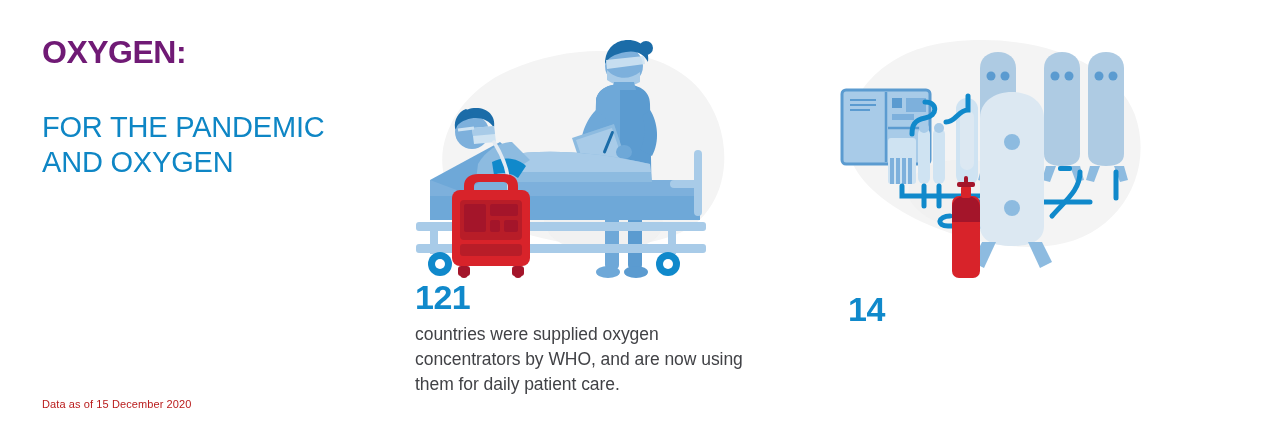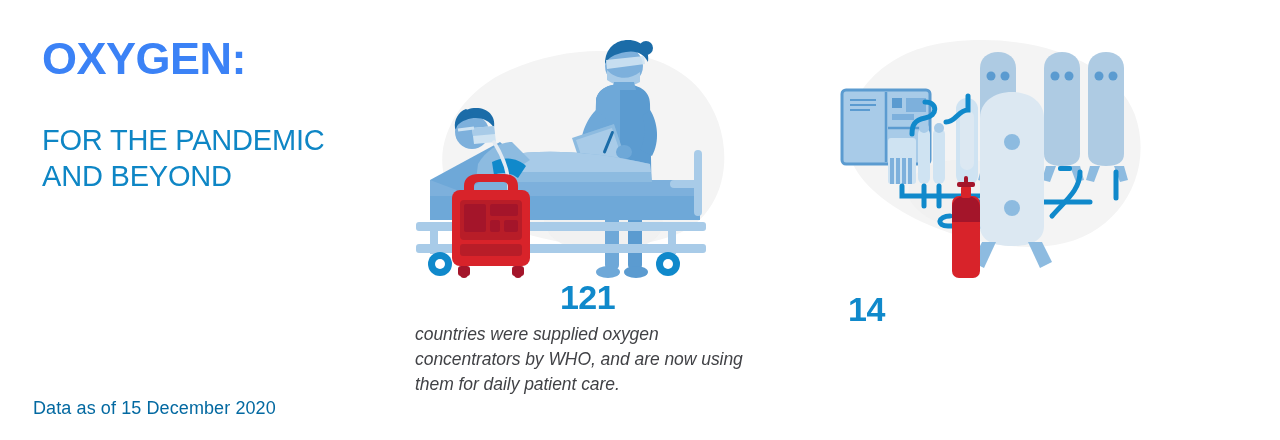--- a/index.html
+++ b/index.html
@@ -17,41 +17,41 @@
   }
 
   
   .headline-block {
     position: absolute;
     left: 42px;
     top: 36px;
     width: 340px;
   }
   .headline-main {
-    font-size: 45px;
+    font-size: 32px;
     font-weight: bold;
     line-height: 1.02;
     letter-spacing: -0.5px;
-    color: #3b82f6;
+    color: #701a75;
     margin: 0 0 6px 0;
   }
   .headline-sub {
     font-size: 29px;
     font-weight: normal;
     line-height: 1.22;
     letter-spacing: -0.2px;
     color: #0e86c5;
     margin: 0;
   }
   .footnote {
     position: absolute;
-    left: 33px;
+    left: 42px;
     top: 398px;
-    font-size: 18px;
-    color: #0369a1;
+    font-size: 11px;
+    color: #b91c1c;
     letter-spacing: 0.1px;
   }
 
   
   .panel {
     position: absolute;
     top: 30px;
   }
   .panel-1 { left: 400px;  width: 360px; }
   .panel-2 { left: 830px;  width: 330px; }
@@ -64,43 +64,42 @@
   .art svg { display: block; width: 100%; height: 100%; }
 
   .stat-number {
     font-size: 34px;
     font-weight: bold;
     color: #1089cb;
     line-height: 1;
     margin: 0 0 8px 0;
     letter-spacing: -0.5px;
   }
-  .panel-1 .stat-number { padding-left: 15px; text-align: center; }
+  .panel-1 .stat-number { padding-left: 15px; }
   .panel-2 .stat-number { padding-left: 18px; margin-top: 12px; }
 
   .stat-desc {
     font-size: 17.5px;
     line-height: 1.42;
     color: #414246;
     margin: 0;
     letter-spacing: -0.05px;
-    font-style: italic;
   }
   .panel-1 .stat-desc { padding-left: 15px; width: 350px; }
   .panel-2 .stat-desc { padding-left: 18px; width: 305px; }
 </style>
 </head>
 <body>
 
 <div class="headline-block">
   <h1 class="headline-main">OXYGEN:</h1>
   <h2 class="headline-sub">
     <br>
     <span>FOR THE PANDEMIC</span><br>
-    <span>AND BEYOND</span>
+    <span>AND OXYGEN</span>
   </h2>
 </div>
 
 <div class="footnote">Data as of 15 December 2020</div>
 
 <div class="panel panel-1">
 
   <div class="art">
     <svg viewBox="0 0 360 250" xmlns="http://www.w3.org/2000/svg">
 

